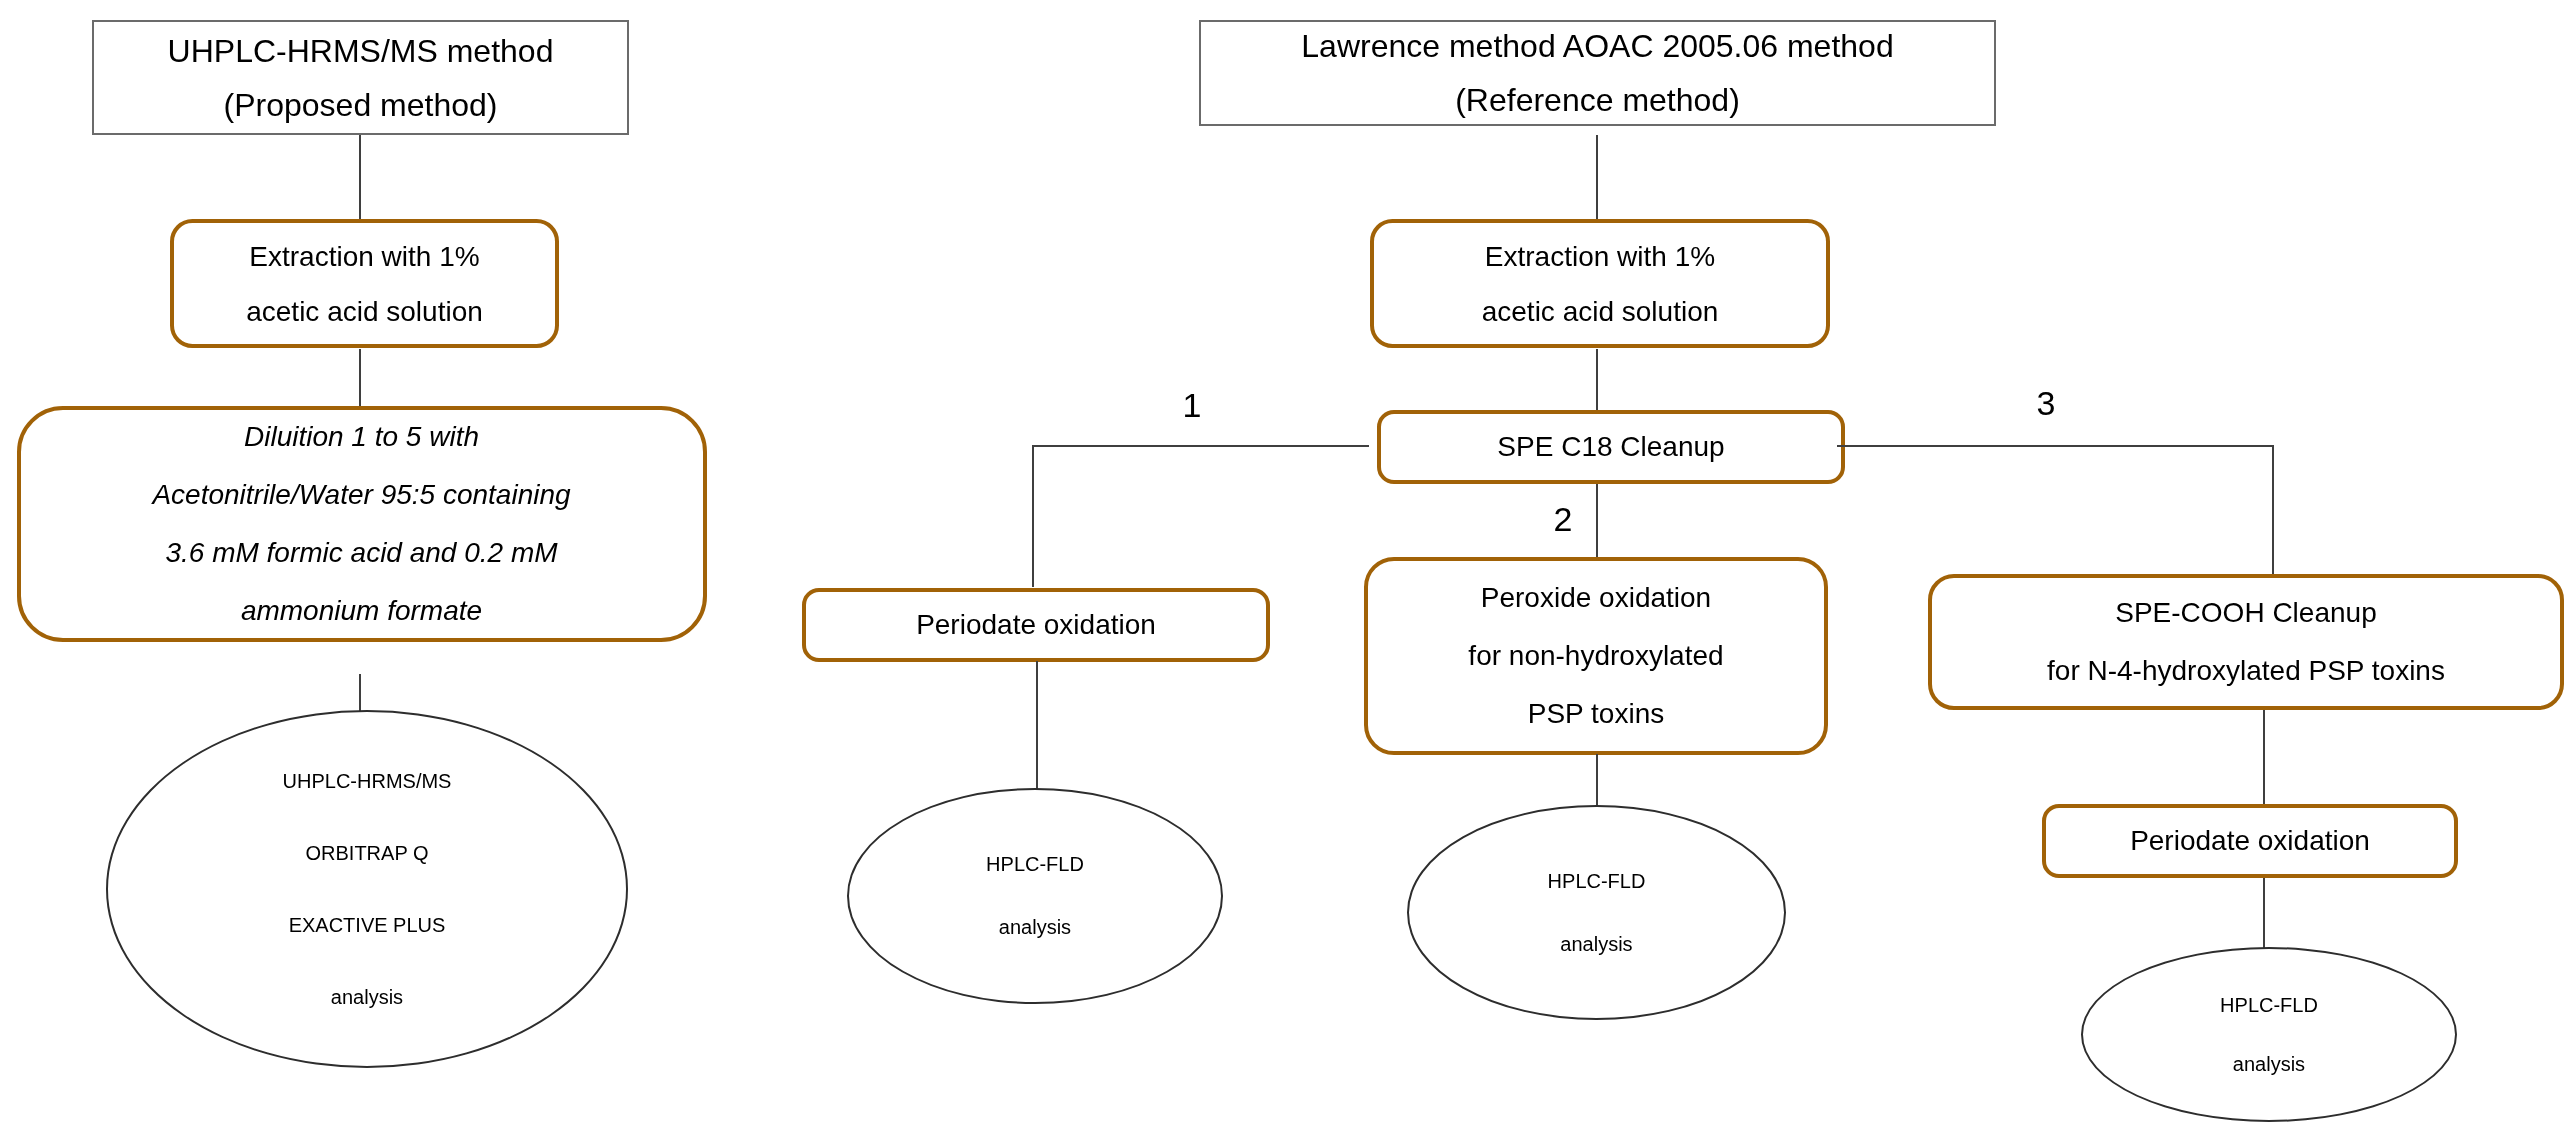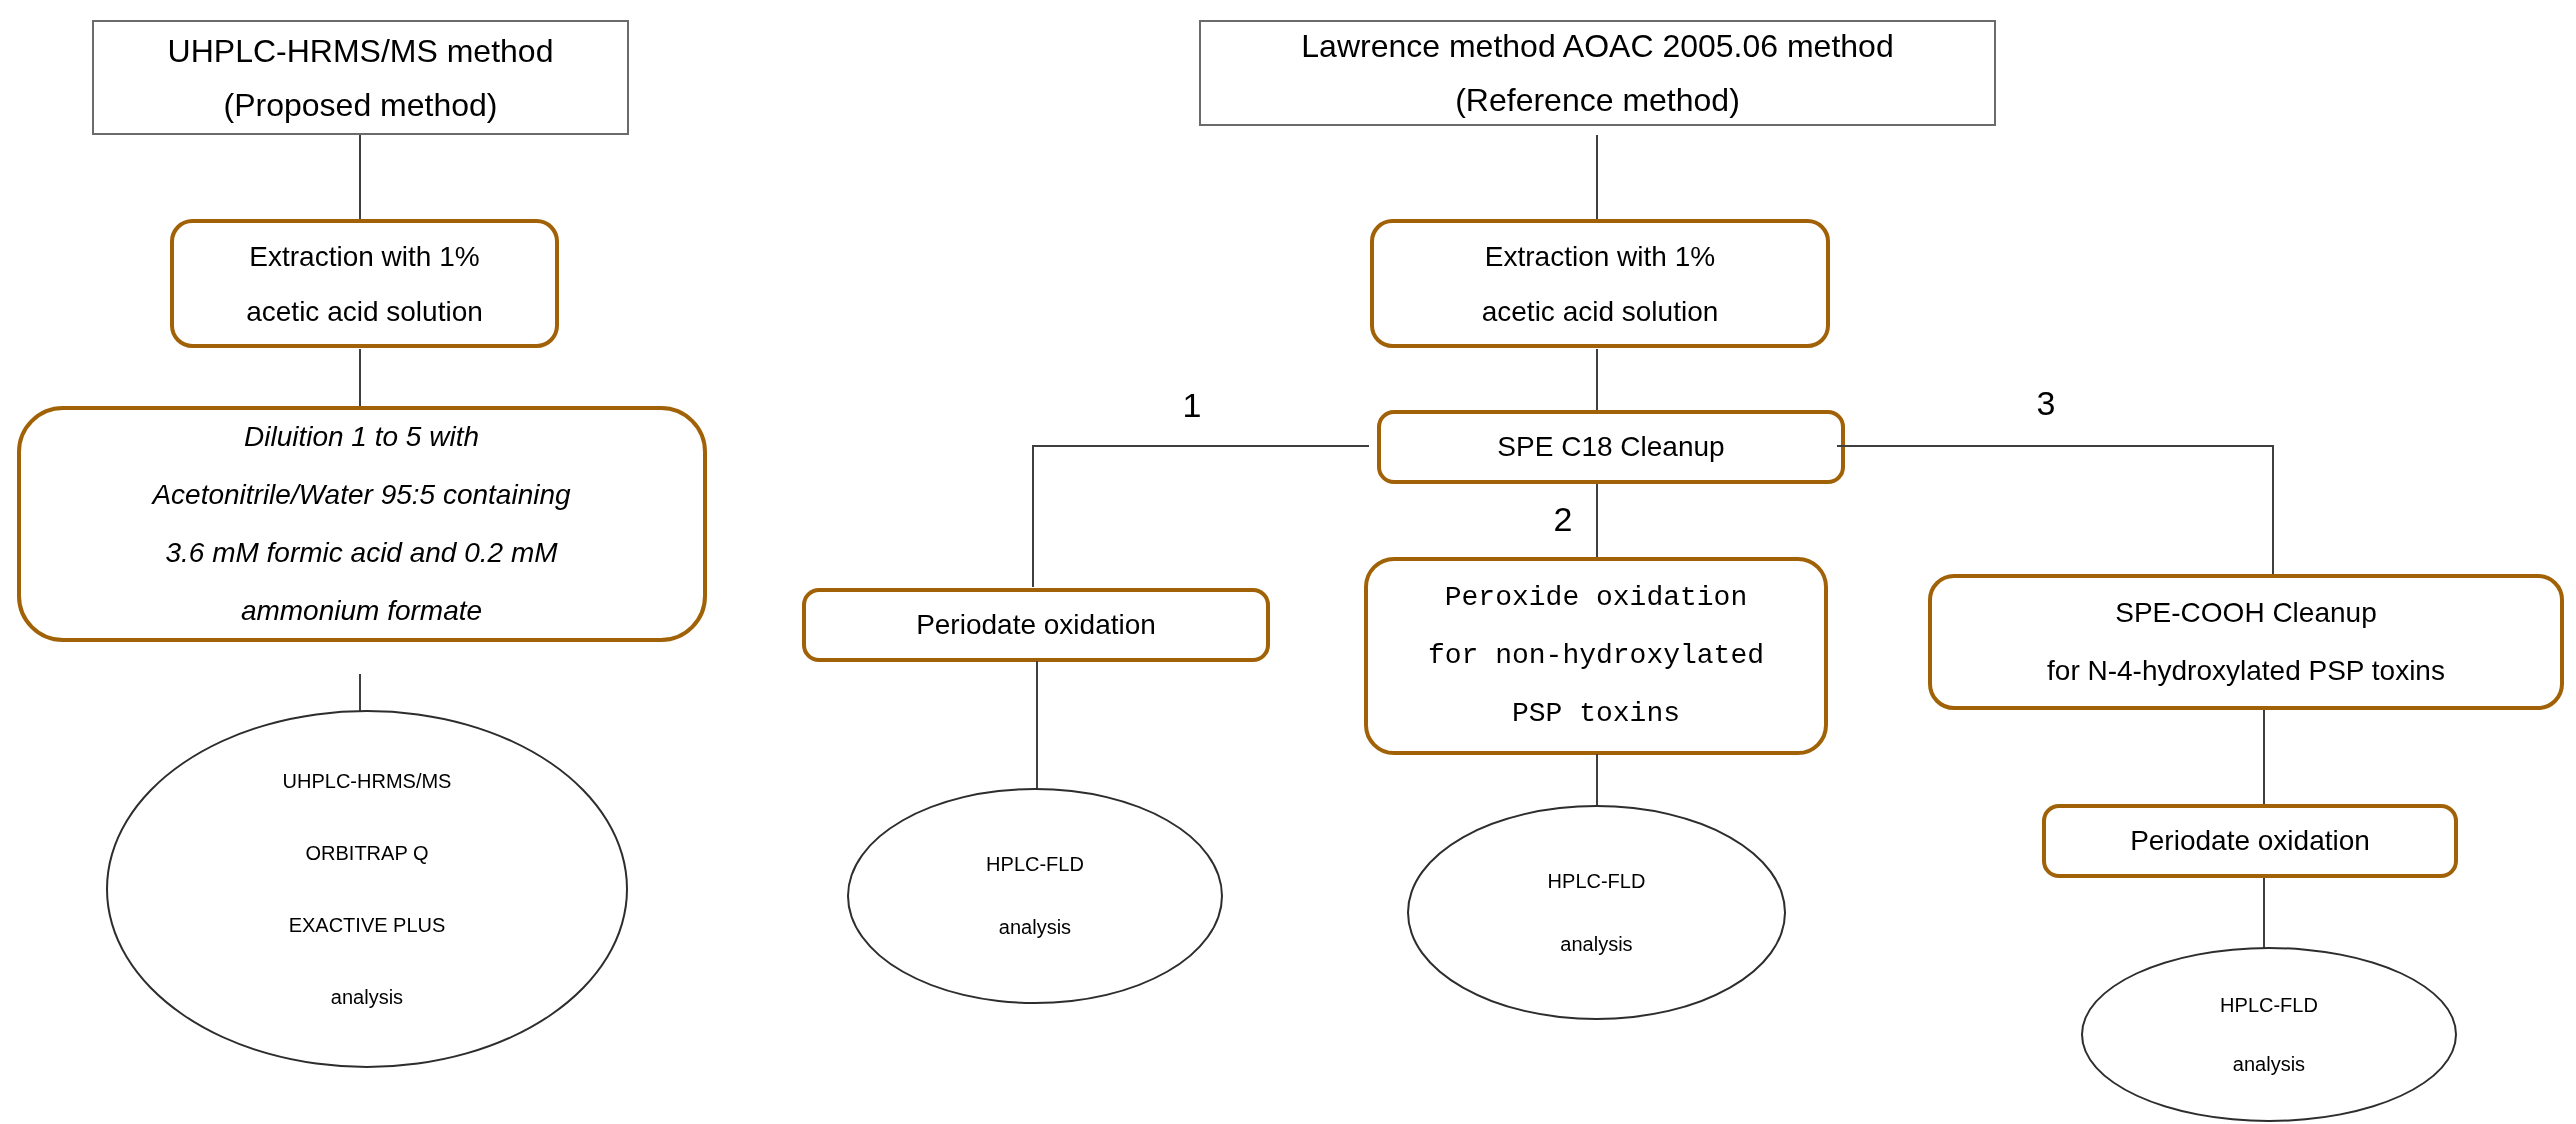--- a/index.html
+++ b/index.html
@@ -102,21 +102,21 @@
     <div class="label">Periodate oxidation</div>
   </div>
 
   <div class="vline" style="left:1036px;top:661px;height:128px;"></div>
 
   <div class="ellipse" style="left:847px;top:788px;width:376px;height:216px;">
     <div class="label" style="line-height:63px;">HPLC-FLD
 analysis</div>
   </div>
 
-  <div class="round-box" style="left:1364px;top:557px;width:464px;height:198px;border-radius:30px;font-family:Liberation Mono, monospace;">
+  <div class="round-box" style="left:1364px;top:557px;width:464px;height:198px;border-radius:30px;">
     <div class="label" style="line-height:58px;">Peroxide oxidation
 for non-hydroxylated
 PSP toxins</div>
   </div>
 
   <div class="vline" style="left:1596px;top:754px;height:51px;"></div>
 
   <div class="ellipse" style="left:1407px;top:805px;width:379px;height:215px;">
     <div class="label" style="line-height:63px;">HPLC-FLD
 analysis</div>

